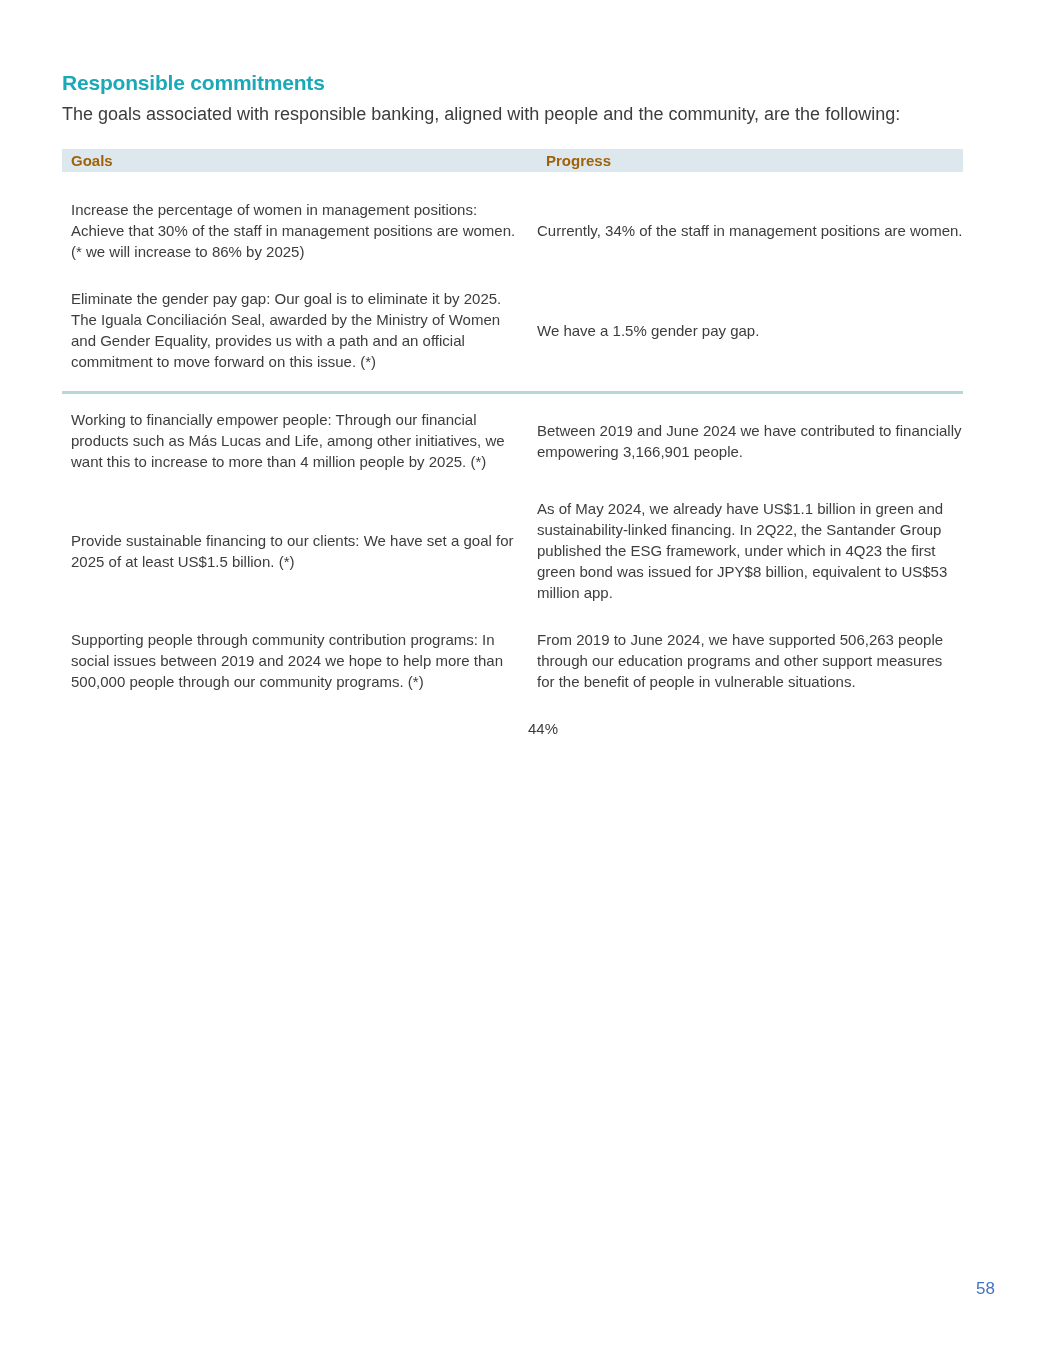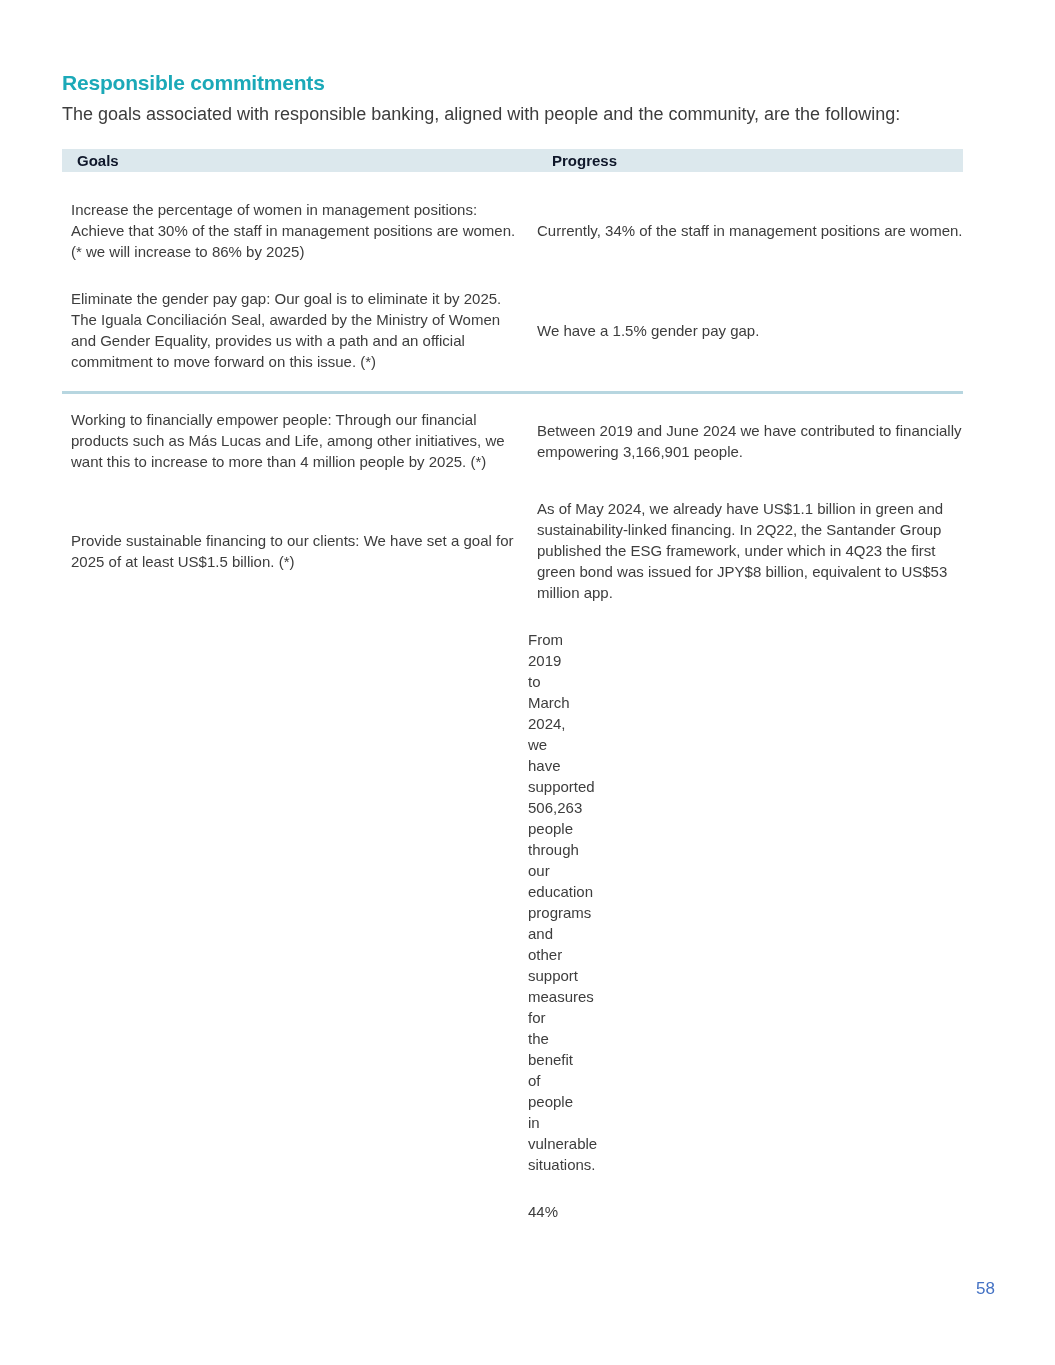--- a/index.html
+++ b/index.html
@@ -39,22 +39,22 @@
   .thead {
     display: grid;
     grid-template-columns: 466px 9px 426px;
     background: #dce8ed;
     height: 23px;
     align-items: center;
   }
   .th {
     font-size: 15px;
     font-weight: bold;
-    color: #0f172a;
-    padding-left: 15px;
+    color: #a16207;
+    padding-left: 9px;
   }
   .tbody { padding-top: 14px; }
   .trow {
     display: grid;
     grid-template-columns: 466px 9px 426px;
     align-items: center;
     padding: 13px 0;
   }
   .cell {
     font-size: 15px;
@@ -116,22 +116,23 @@
         <div class="cell progress">Between 2019 and June 2024 we have contributed to financially empowering 3,166,901 people.</div>
       </div>
 
       <div class="trow">
         <div class="cell goal">Provide sustainable financing to our clients: We have set a goal for 2025 of at least US$1.5 billion. (*)</div>
         <div></div>
         <div class="cell progress">As of May 2024, we already have US$1.1 billion in green and sustainability-linked financing. In 2Q22, the Santander Group published the ESG framework, under which in 4Q23 the first green bond was issued for JPY$8 billion, equivalent to US$53 million app.</div>
       </div>
 
       <div class="trow">
+        <div class="cell goal">Supporting people through community contribution programs: In social issues between 2019 and 2024 we hope to help more than 500,000 people through our community programs. (*)</div>
         <div></div>
-        <div class="cell progress">From 2019 to March 2024, we have supported 506,263 people through our education programs and other support measures for the benefit of people in vulnerable situations.</div>
+        <div class="cell progress">From 2019 to June 2024, we have supported 506,263 people through our education programs and other support measures for the benefit of people in vulnerable situations.</div>
       </div>
 
       <div class="trow">
         <div></div>
         <div class="cell progress">44%</div>
       </div>
 
     </div>
   </div>
 </div>

